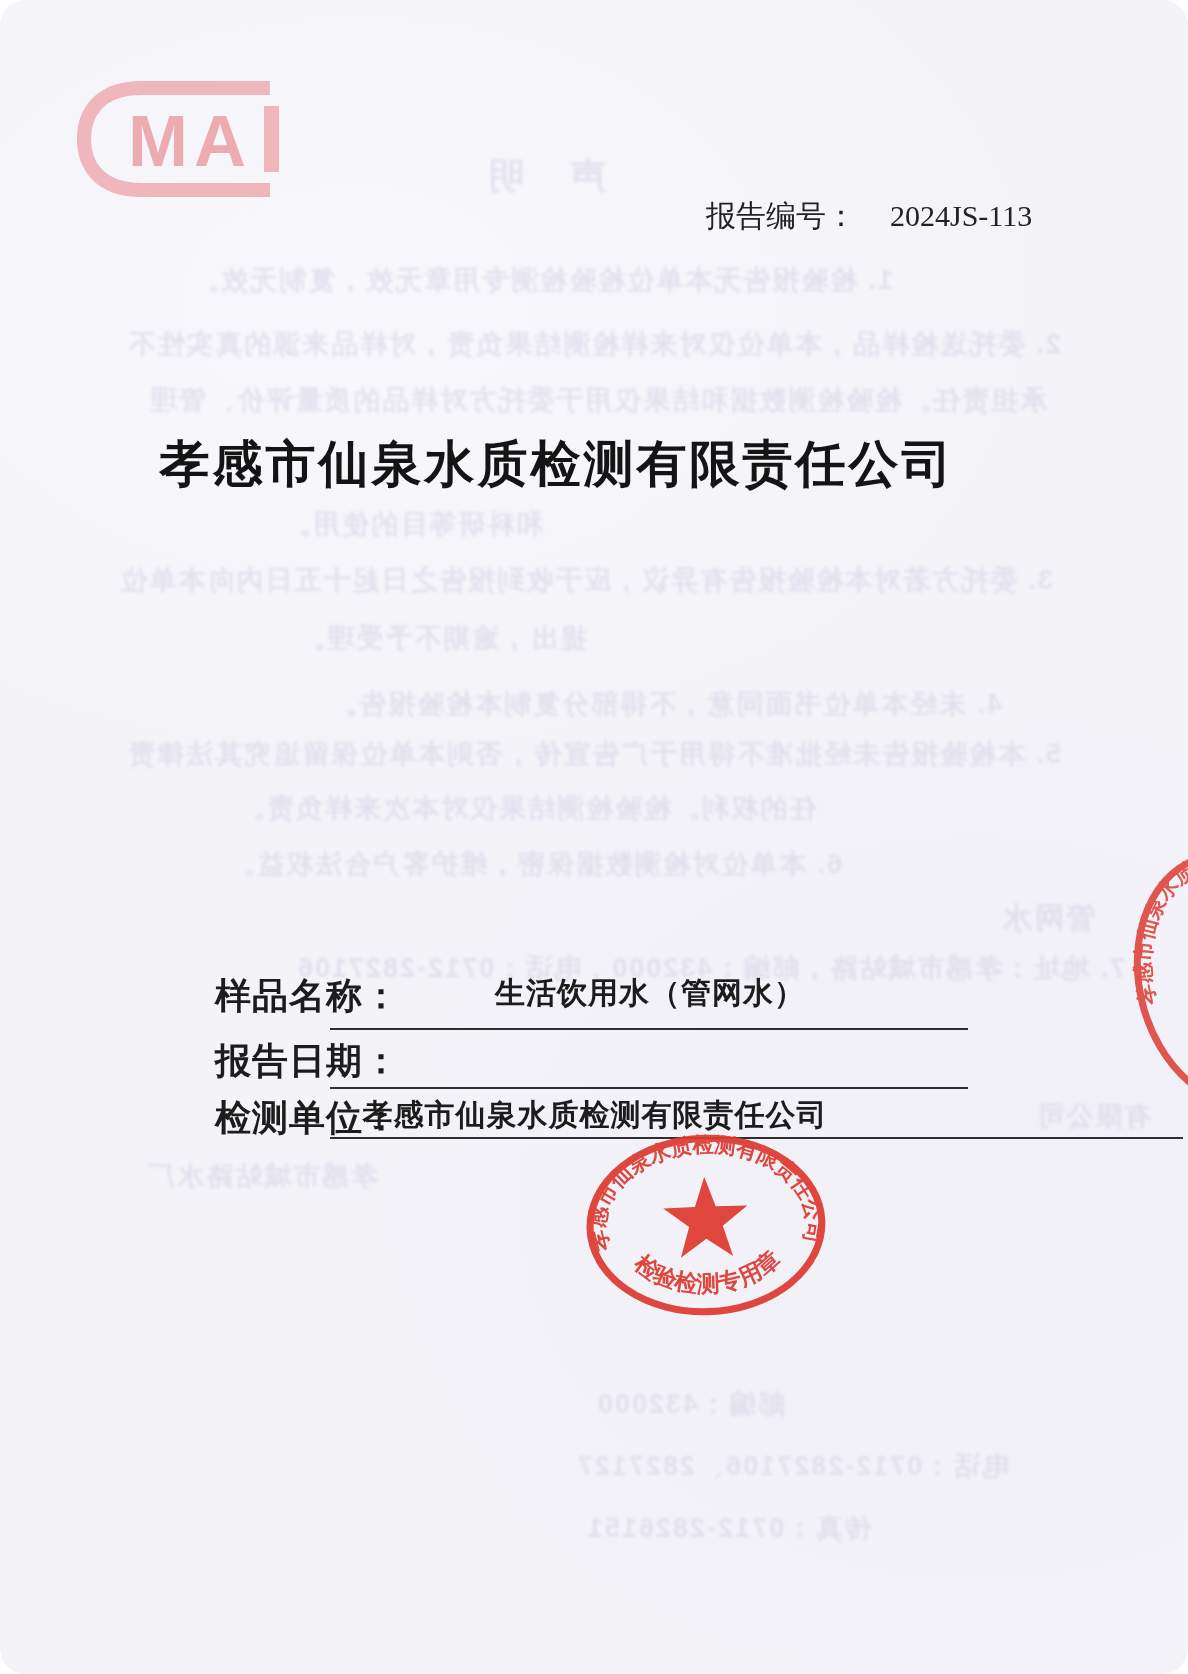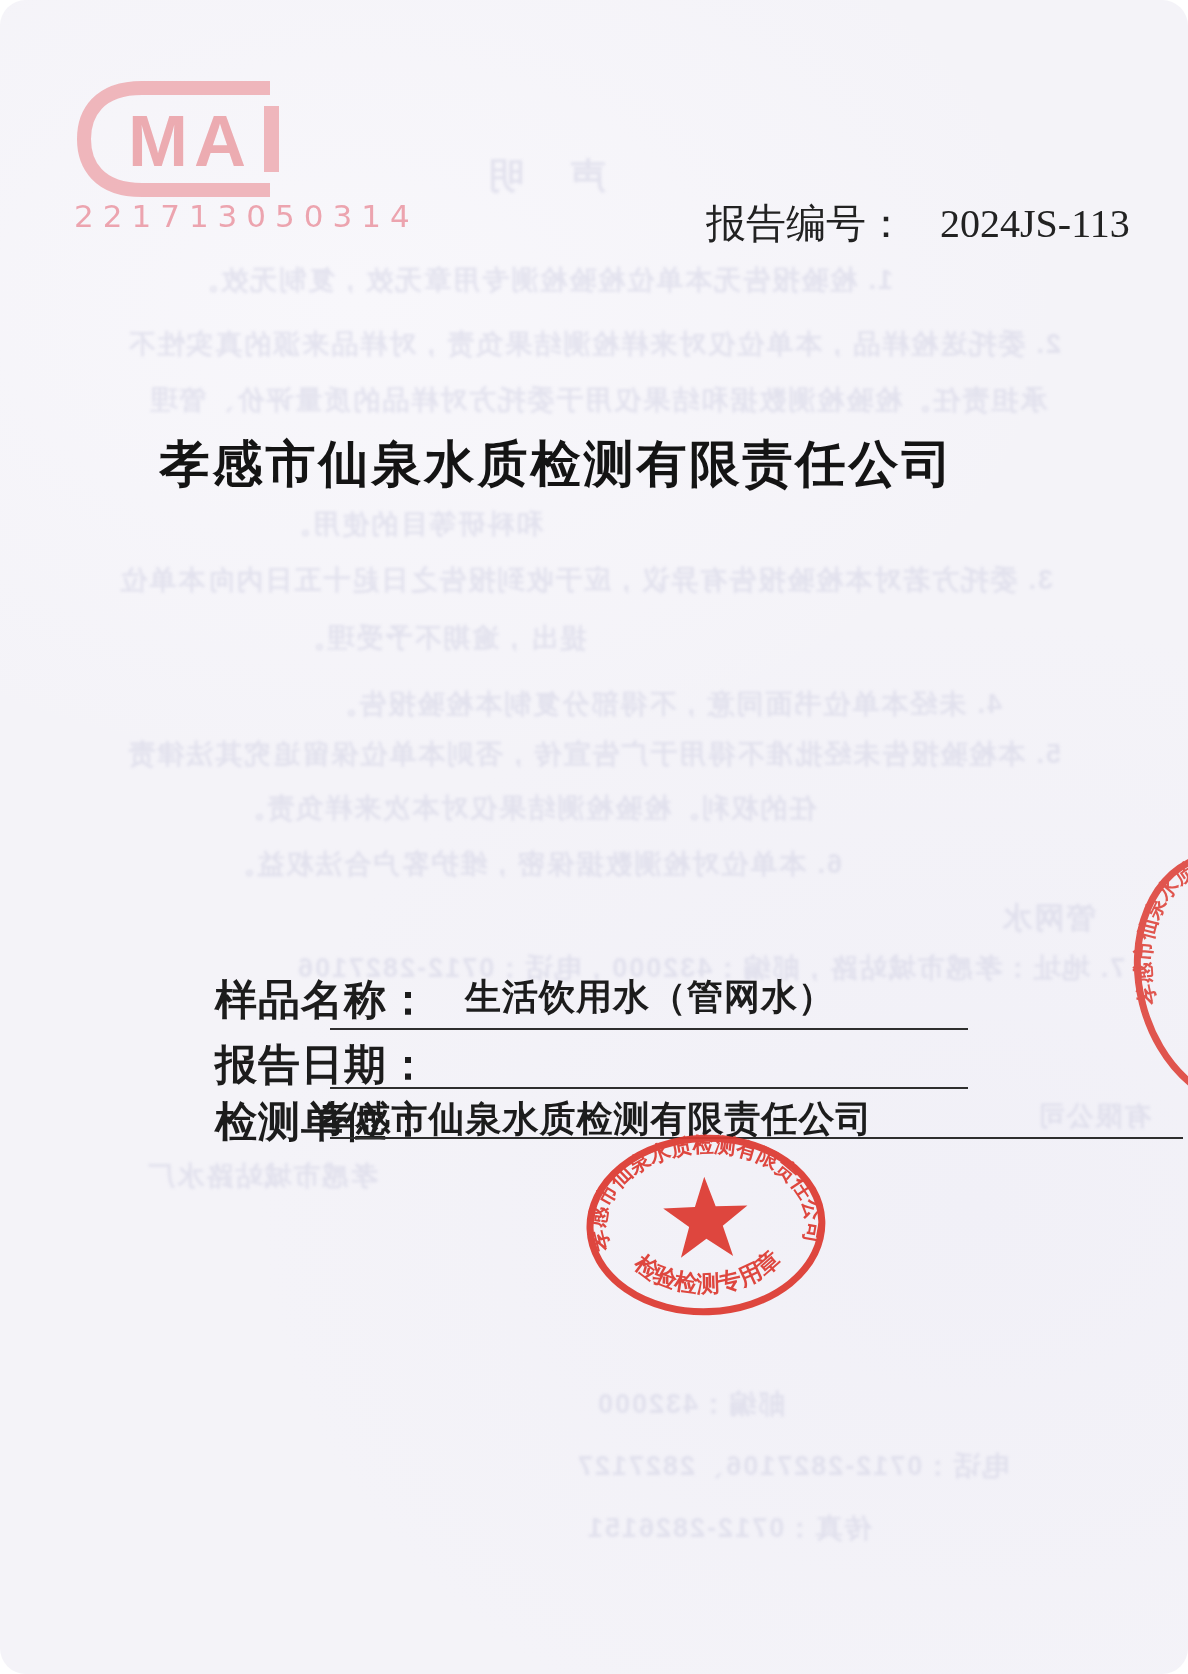--- a/index.html
+++ b/index.html
@@ -17,34 +17,34 @@
   .bleed{position:absolute;white-space:nowrap;color:#cfcfe2;opacity:.5;
          filter:blur(1.5px);transform:scaleX(-1);font-weight:bold;
          font-size:27px;letter-spacing:2px;
          font-family:"Liberation Sans",sans-serif;}
 
   
   .cma-code{left:74px;top:198px;font-size:31px;letter-spacing:9px;
             color:#ec9ea9;opacity:.92;font-family:"DejaVu Sans",sans-serif;}
 
   
-  .repno{left:706px;top:196px;font-size:40px;
+  .repno{left:706px;top:196px;font-size:30px;
          font-family:"Liberation Serif",serif;color:#222;}
   .repno .gap{display:inline-block;width:34px;}
 
   
   .company-title{left:557px;top:431px;transform:translateX(-50%);
          font-size:50px;font-weight:bold;letter-spacing:3px;color:#141414;}
   .report-title{left:572px;top:606px;transform:translateX(-50%);
          font-size:80px;font-weight:bold;letter-spacing:56px;color:#1a1a1a;
          font-family:"Liberation Serif","DejaVu Serif",serif;}
 
   
-  .flabel{font-size:42px;font-weight:bold;color:#1c1c1c;letter-spacing:1px;}
-  .fvalue{font-size:36px;font-weight:bold;color:#1c1c1c;letter-spacing:1px;
+  .flabel{font-size:36px;font-weight:bold;color:#1c1c1c;letter-spacing:1px;}
+  .fvalue{font-size:30px;font-weight:bold;color:#1c1c1c;letter-spacing:1px;
           transform:translateX(-50%);}
   .uline{position:absolute;height:2px;background:#2e2e2e;}
 
   
   .date-line{left:390px;top:1272px;font-size:31px;font-weight:bold;color:#1c1c1c;}
   .date-line .num{font-family:"Liberation Serif",serif;font-weight:normal;
                   font-size:32px;padding:0 8px;}
 
   
   .seal-wrap{left:582px;top:1130px;transform:rotate(-2deg);opacity:.93;}
@@ -75,21 +75,20 @@
   <div class="bleed" style="left:586px;top:1510px;">传真：0712-2826151</div>
   <div class="bleed" style="left:1035px;top:1098px;">有限公司</div>
 
   <div class="abs" style="left:72px;top:76px;">
     <svg width="216" height="126" viewBox="0 0 216 126">
       <path d="M 198,12 H 70 C 26,12 12,38 12,63 C 12,88 26,114 70,114 H 198" fill="none" stroke="#edaab0" stroke-width="14" opacity="0.85"></path>
       <rect x="192" y="30" width="15" height="66" fill="#edaab0" opacity="0.85"></rect>
       <text x="56" y="90" font-size="72" letter-spacing="6" fill="#eba4aa" opacity="0.9">MA</text>
     </svg>
   </div>
-  <div class="abs cma-code">221713050314</div>
 
   <div class="abs repno">
     <span>报告编号：</span><span class="gap"></span><span>2024JS-113</span>
   </div>
 
   <div class="abs company-title">孝感市仙泉水质检测有限责任公司</div>
 
 
   <div class="abs flabel" style="left:215px;top:972px;">样品名称：</div>
   <div class="abs fvalue" style="left:650px;top:973px;">生活饮用水（管网水）</div>

